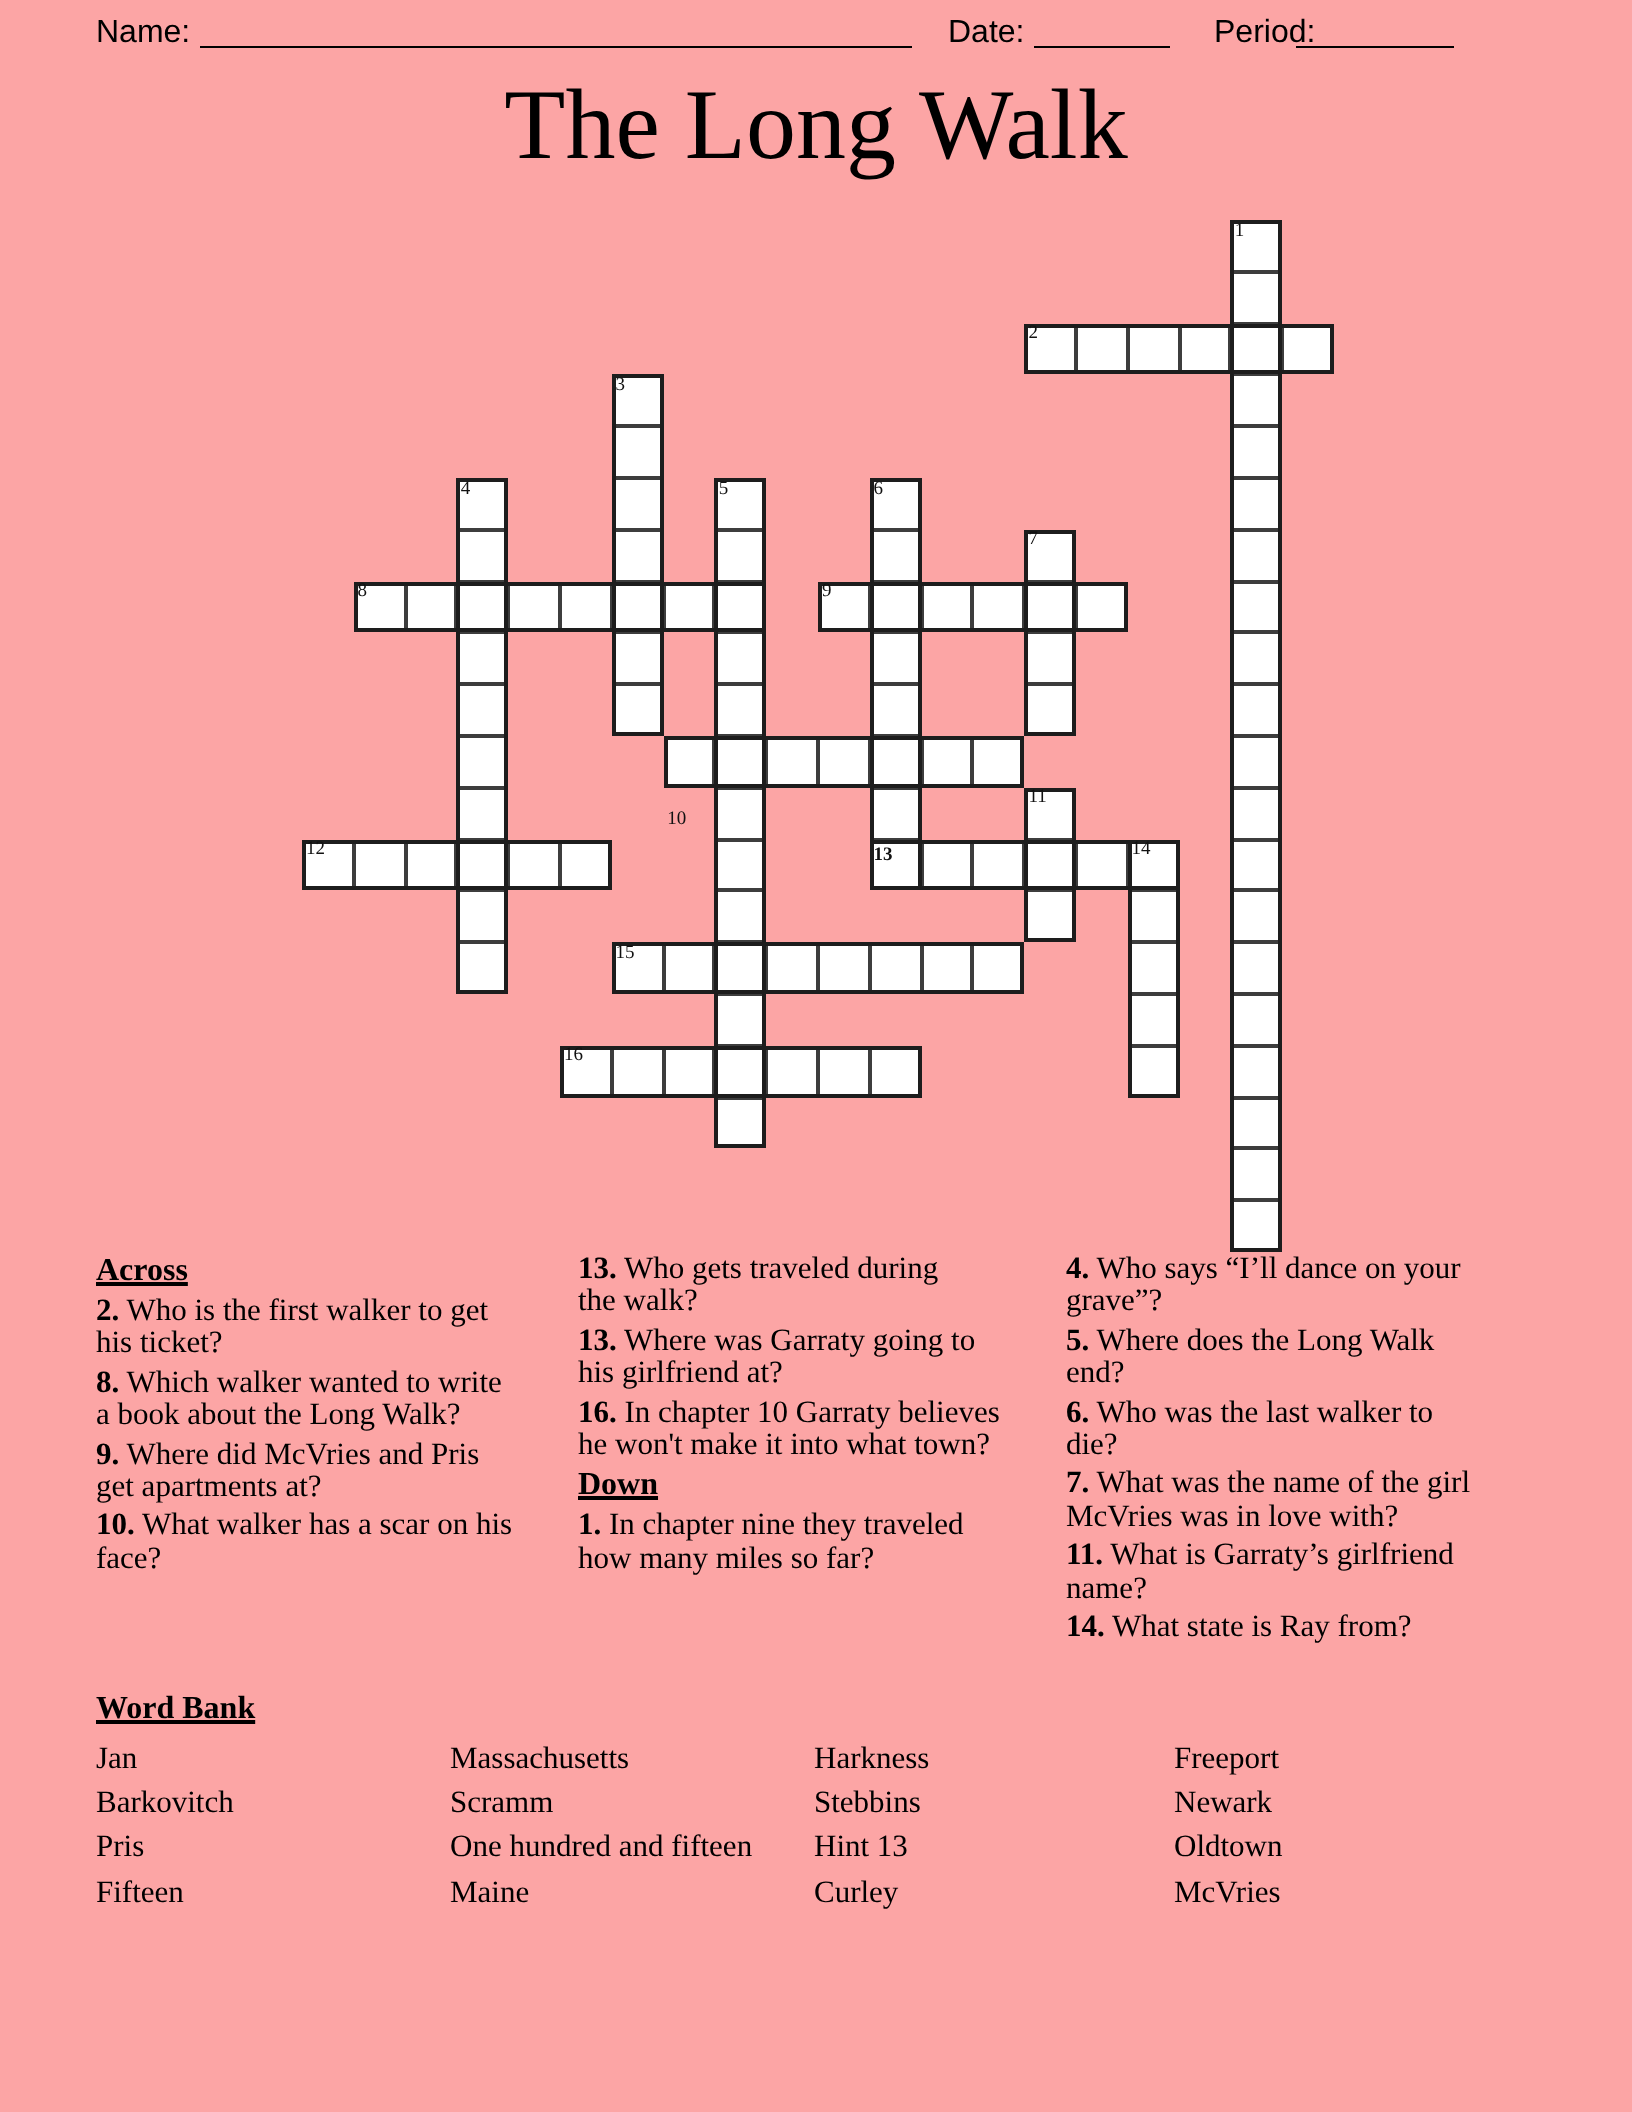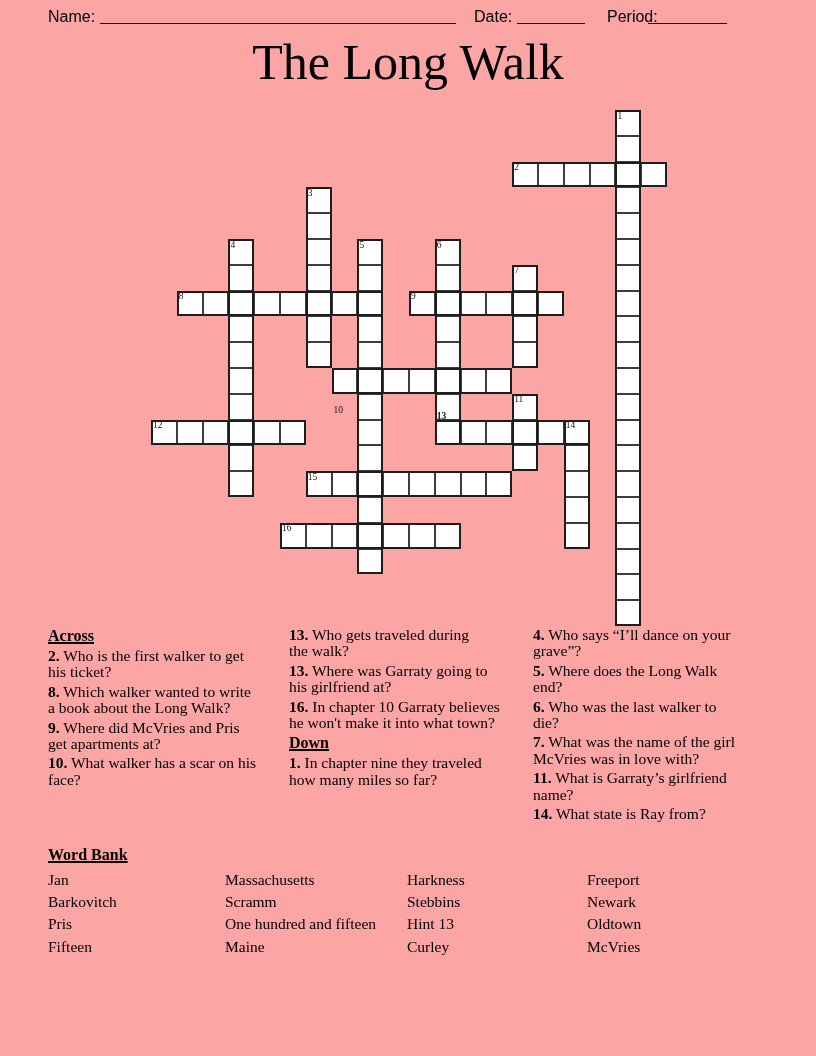--- a/index.html
+++ b/index.html
@@ -192,21 +192,21 @@
       <span class="gnum" style="left: 154.8px; top: 77.4px;">3</span>
       <span class="gnum" style="left: 77.4px; top: 129px;">4</span>
       <span class="gnum" style="left: 206.4px; top: 129px;">5</span>
       <span class="gnum" style="left: 283.8px; top: 129px;">6</span>
       <span class="gnum" style="left: 361.2px; top: 154.8px;">7</span>
       <span class="gnum" style="left: 25.8px; top: 180.6px;">8</span>
       <span class="gnum" style="left: 258px; top: 180.6px;">9</span>
       <span class="gnum" style="left: 180.6px; top: 258px; margin-top: 36px;">10</span>
       <span class="gnum" style="left: 361.2px; top: 283.8px; text-align: center;">11</span>
       <span class="gnum" style="left: 0px; top: 309.6px;">12</span>
-      <span class="gnum" style="left: 283.8px; top: 300px; font-weight: bold;">13</span>
+      <span class="gnum" style="left: 283.8px; top: 312px; font-weight: bold;">13</span>
       <span class="gnum" style="left: 412.8px; top: 309.6px;">14</span>
       <span class="gnum" style="left: 154.8px; top: 361.2px;">15</span>
       <span class="gnum" style="left: 129px; top: 412.8px;">16</span>
     </div>
 
   <div id="clues">
       <div class="clue-col" style="left: 48px;">
         <div class="clue-heading">Across</div>
         <p class="clue"><b>2.</b> <span class="txt">Who is the first walker to get
 his ticket?</span></p>

